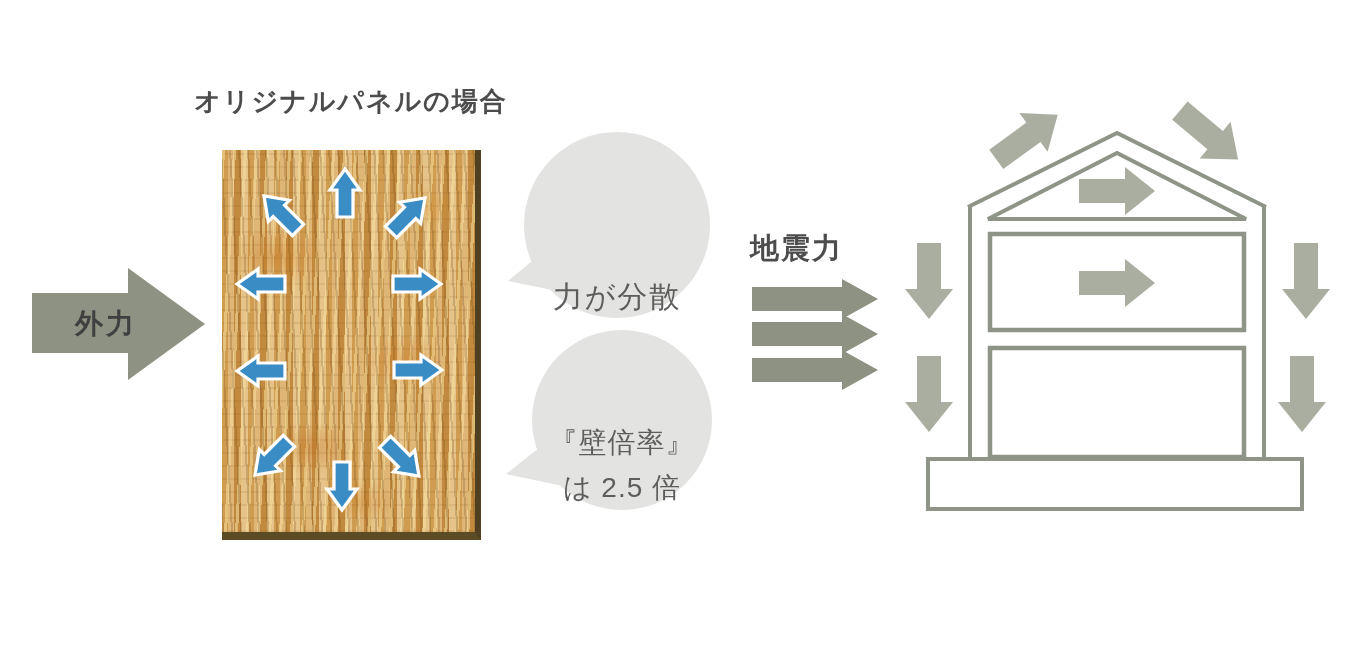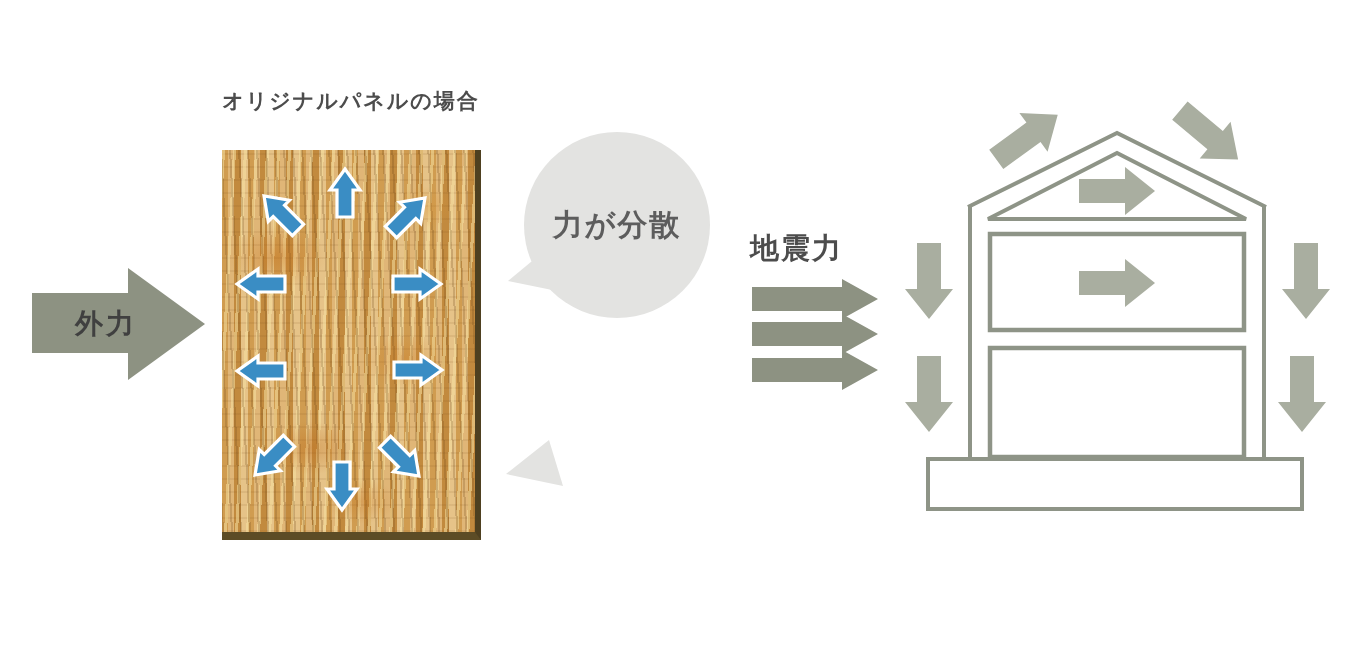--- a/index.html
+++ b/index.html
@@ -5,21 +5,21 @@
   html,body{margin:0;padding:0;background:#fff;}
   .canvas{
     position:relative; width:1360px; height:646px; overflow:hidden;
     background:#fff;
     font-family:"Liberation Sans","DejaVu Sans",sans-serif;
   }
   .vector-layer{position:absolute;left:0;top:0;width:1360px;height:646px;}
   
   .caption{
     position:absolute; left:141px; top:84px; width:420px; height:34px;
-    text-align:center; font-size:21px; font-weight:600; letter-spacing:2px;
+    text-align:center; font-size:26px; font-weight:600; letter-spacing:2px;
     color:var(--c-text,#4c4c4c); line-height:34px;
   }
   .ext-force-label{
     position:absolute; left:60px; top:307px; width:92px; height:34px;
     text-align:center; color:#404040; font-size:28px; font-weight:600;
     letter-spacing:3px; line-height:34px;
   }
   .seismic-label{
     position:absolute; left:750px; top:230px; width:132px; height:36px;
     font-size:29px; font-weight:600; letter-spacing:2px;
@@ -40,22 +40,22 @@
       repeating-linear-gradient(0deg, rgba(120,75,25,.10) 0 2px, rgba(0,0,0,0) 2px 13px),
       repeating-linear-gradient(90deg, #d09c50 0 6px, #e0b677 6px 12px, #c28a3e 12px 19px, #e6c388 19px 26px),
       #d8ab67;
   }
   .panel-arrows-svg{position:absolute;left:0;top:0;width:253px;height:382px;}
   #panel-arrows use{fill:var(--c-blue,#3a8dc4); stroke:#fff; stroke-width:3.2; stroke-linejoin:miter;}
   
   .bubble{
     position:absolute; border-radius:50%;
     background:var(--c-bubble,#e3e3e1);
-    display:flex; align-items:center; justify-content:center; flex-direction:column;
-    color:var(--c-bubble-text,#5d5d5d); font-weight:700;
+    display:flex; align-items:center; justify-content:flex-end; flex-direction:column;
+    color:var(--c-bubble-text,#5d5d5d); font-weight:400;
   }
   .bubble-1{left:524px; top:132px; width:186px; height:186px; font-size:30px; letter-spacing:2px;}
   .bubble-2{left:532px; top:330px; width:180px; height:180px; font-size:28px; letter-spacing:1px; line-height:45px;}
   
   #ext-force-arrow{fill:var(--c-sage,#8d9282);}
   #seismic-arrows use{fill:var(--c-sage,#8d9282);}
   .bubble-tail{fill:var(--c-bubble,#e3e3e1);}
   .house-line{fill:none; stroke:var(--c-outline,#8e9487); stroke-width:4;}
   .house-line.thick{stroke-width:4.5;}
   #house-arrows use{fill:var(--c-house-arrow,#a9aea0);}
@@ -125,16 +125,20 @@
           <use href="#arrow-blue" transform="translate(180 309) rotate(45)"></use>
         </g>
     </svg>
   </div>
 
   <div class="ext-force-label">外力</div>
 
   <div class="bubble bubble-1">
     <span>力が分散</span>
   </div>
+  <div class="bubble bubble-2">
+    <span>『壁倍率』</span>
+    <span>は 2.5 倍</span>
+  </div>
 
   <div class="seismic-label">地震力</div>
 
 </div>
 
 </body></html>

